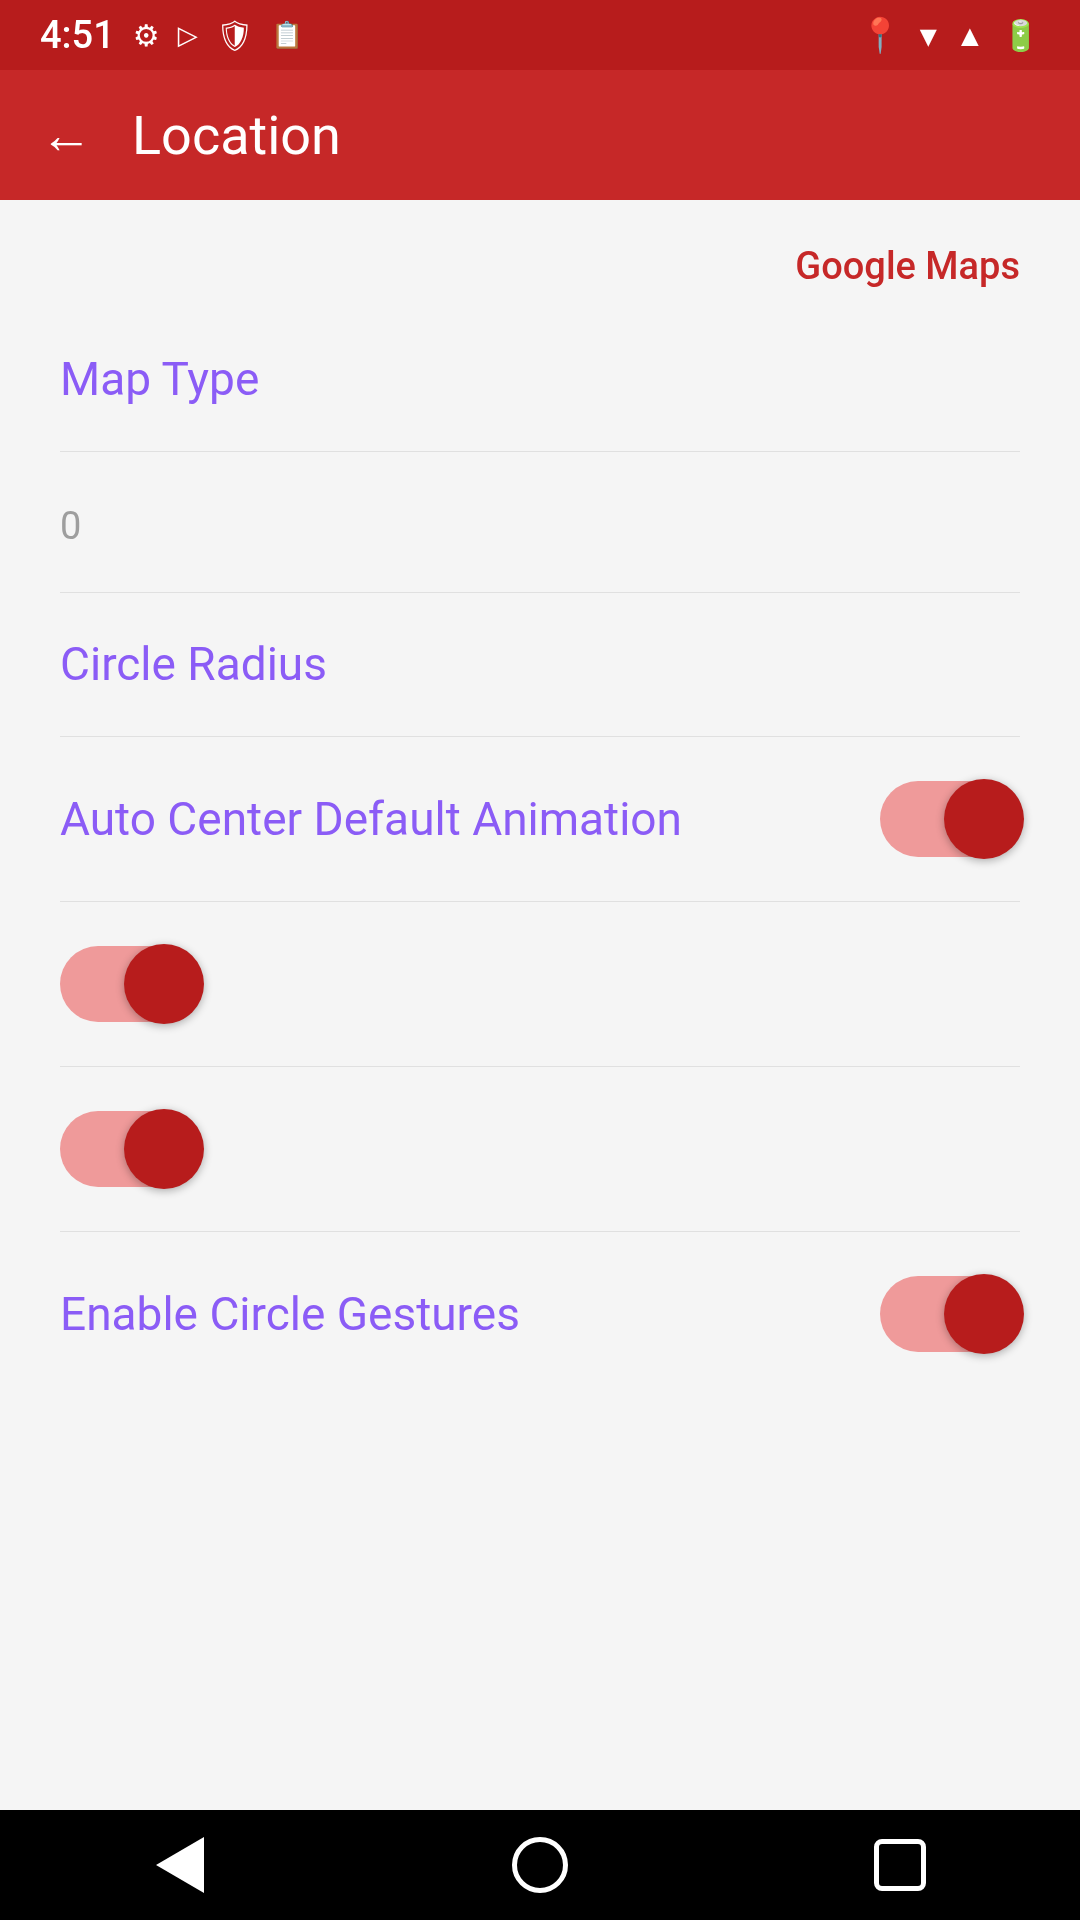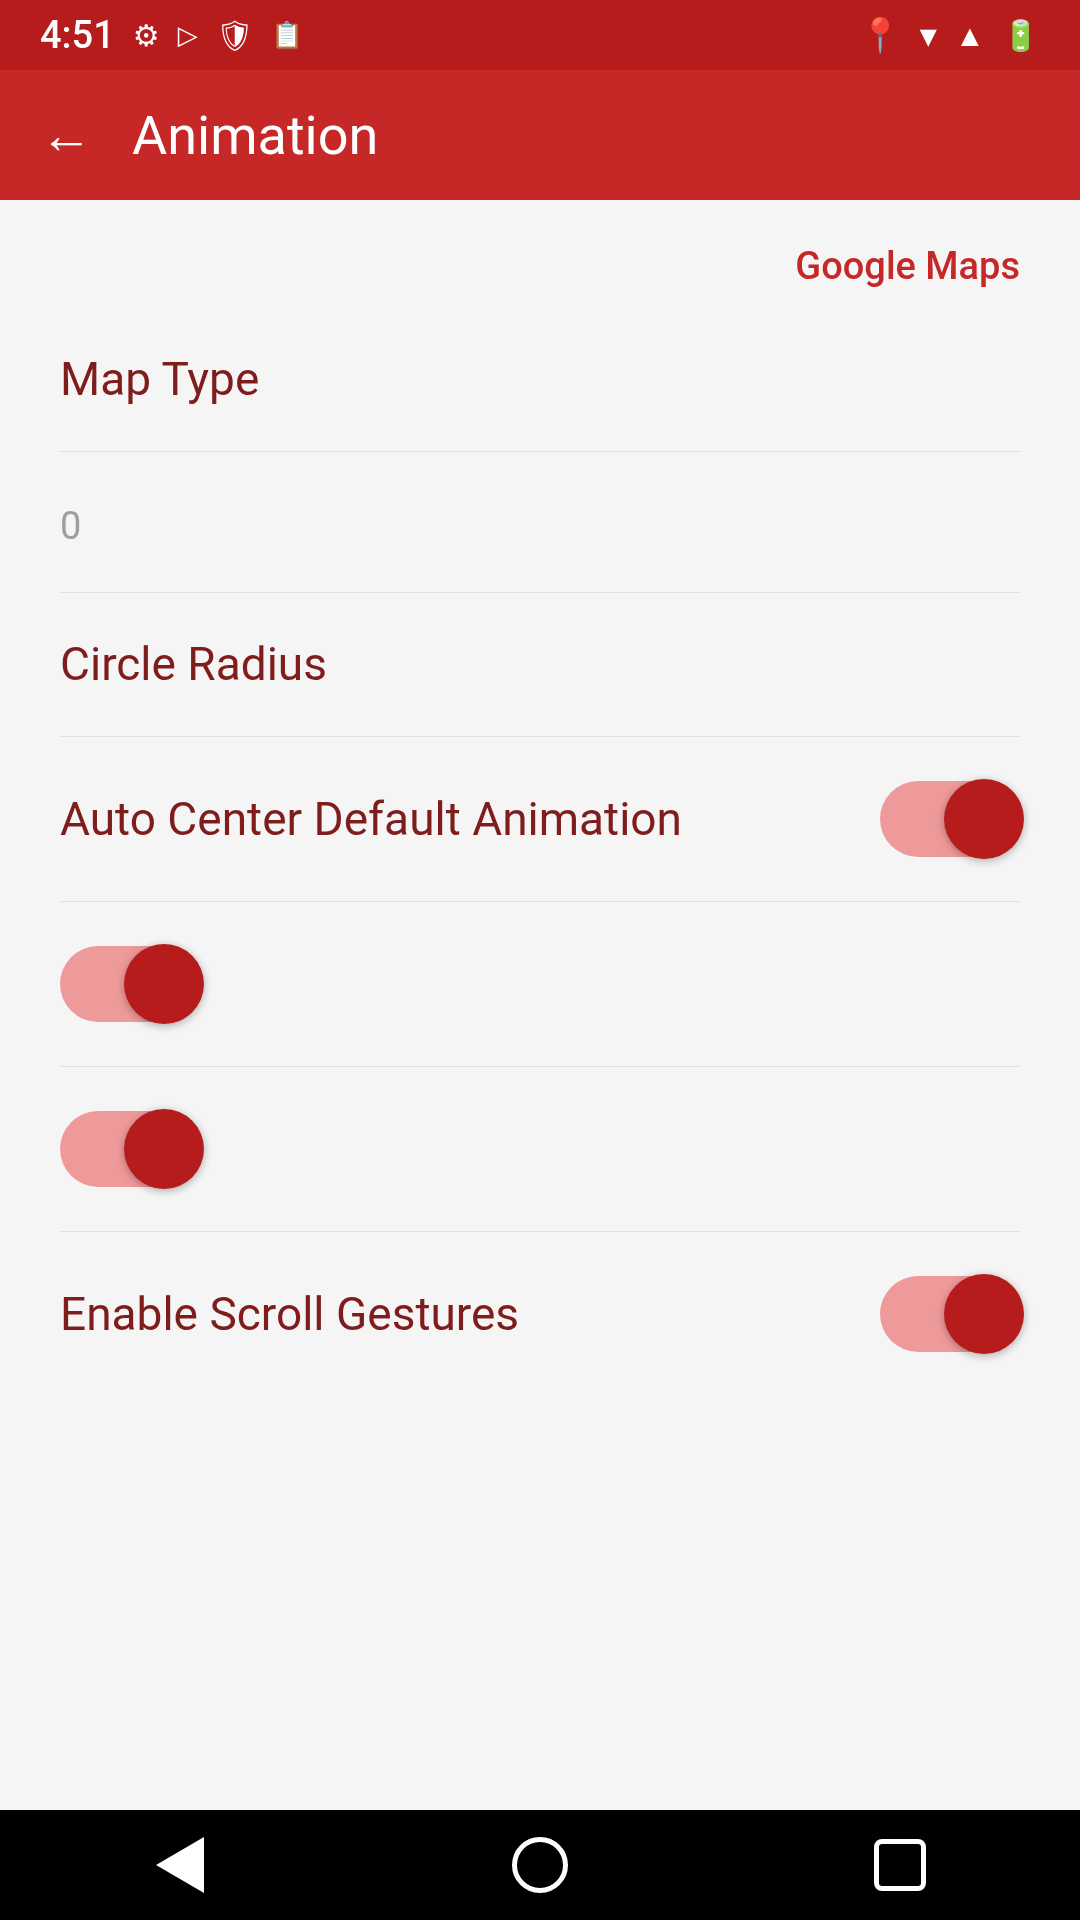--- a/index.html
+++ b/index.html
@@ -100,21 +100,21 @@
       justify-content: space-between;
       border-bottom: none;
       cursor: pointer;
     }
 
     .settings-item-left {
       flex: 1;
     }
 
     .settings-item-title {
-      color: #7f1d1d;
+      color: #8b5cf6;
       font-size: 46px;
       font-weight: 400;
       line-height: 1.2;
     }
 
     .settings-item-subtitle {
       color: #9e9e9e;
       font-size: 38px;
       font-weight: 400;
       margin-top: 8px;
@@ -221,21 +221,21 @@
 
     <span class="status-icon" style="font-size:34px;">📍</span>
     <span class="status-icon" style="font-size:34px;">▾</span>
     <span class="status-icon">▲</span>
     <span class="status-icon">🔋</span>
   </div>
 </div>
 
 <div class="app-bar">
   <span class="back-icon">←</span>
-  <span class="app-bar-title">Animation</span>
+  <span class="app-bar-title">Location</span>
 </div>
 
 <div class="content">
 
   <div class="section-header">
     <span class="section-header-text">Google Maps</span>
   </div>
 
   <div class="settings-item">
     <div class="settings-item-left">
@@ -289,21 +289,21 @@
       <div class="toggle-track">
         <div class="toggle-thumb"></div>
       </div>
     </div>
   </div>
 
   <div class="divider"></div>
 
   <div class="settings-item" style="padding-bottom: 20px;">
     <div class="settings-item-left">
-      <div class="settings-item-title">Enable Scroll Gestures</div>
+      <div class="settings-item-title">Enable Circle Gestures</div>
     </div>
     <div class="toggle-switch">
       <div class="toggle-track">
         <div class="toggle-thumb"></div>
       </div>
     </div>
   </div>
 
 </div>
 

